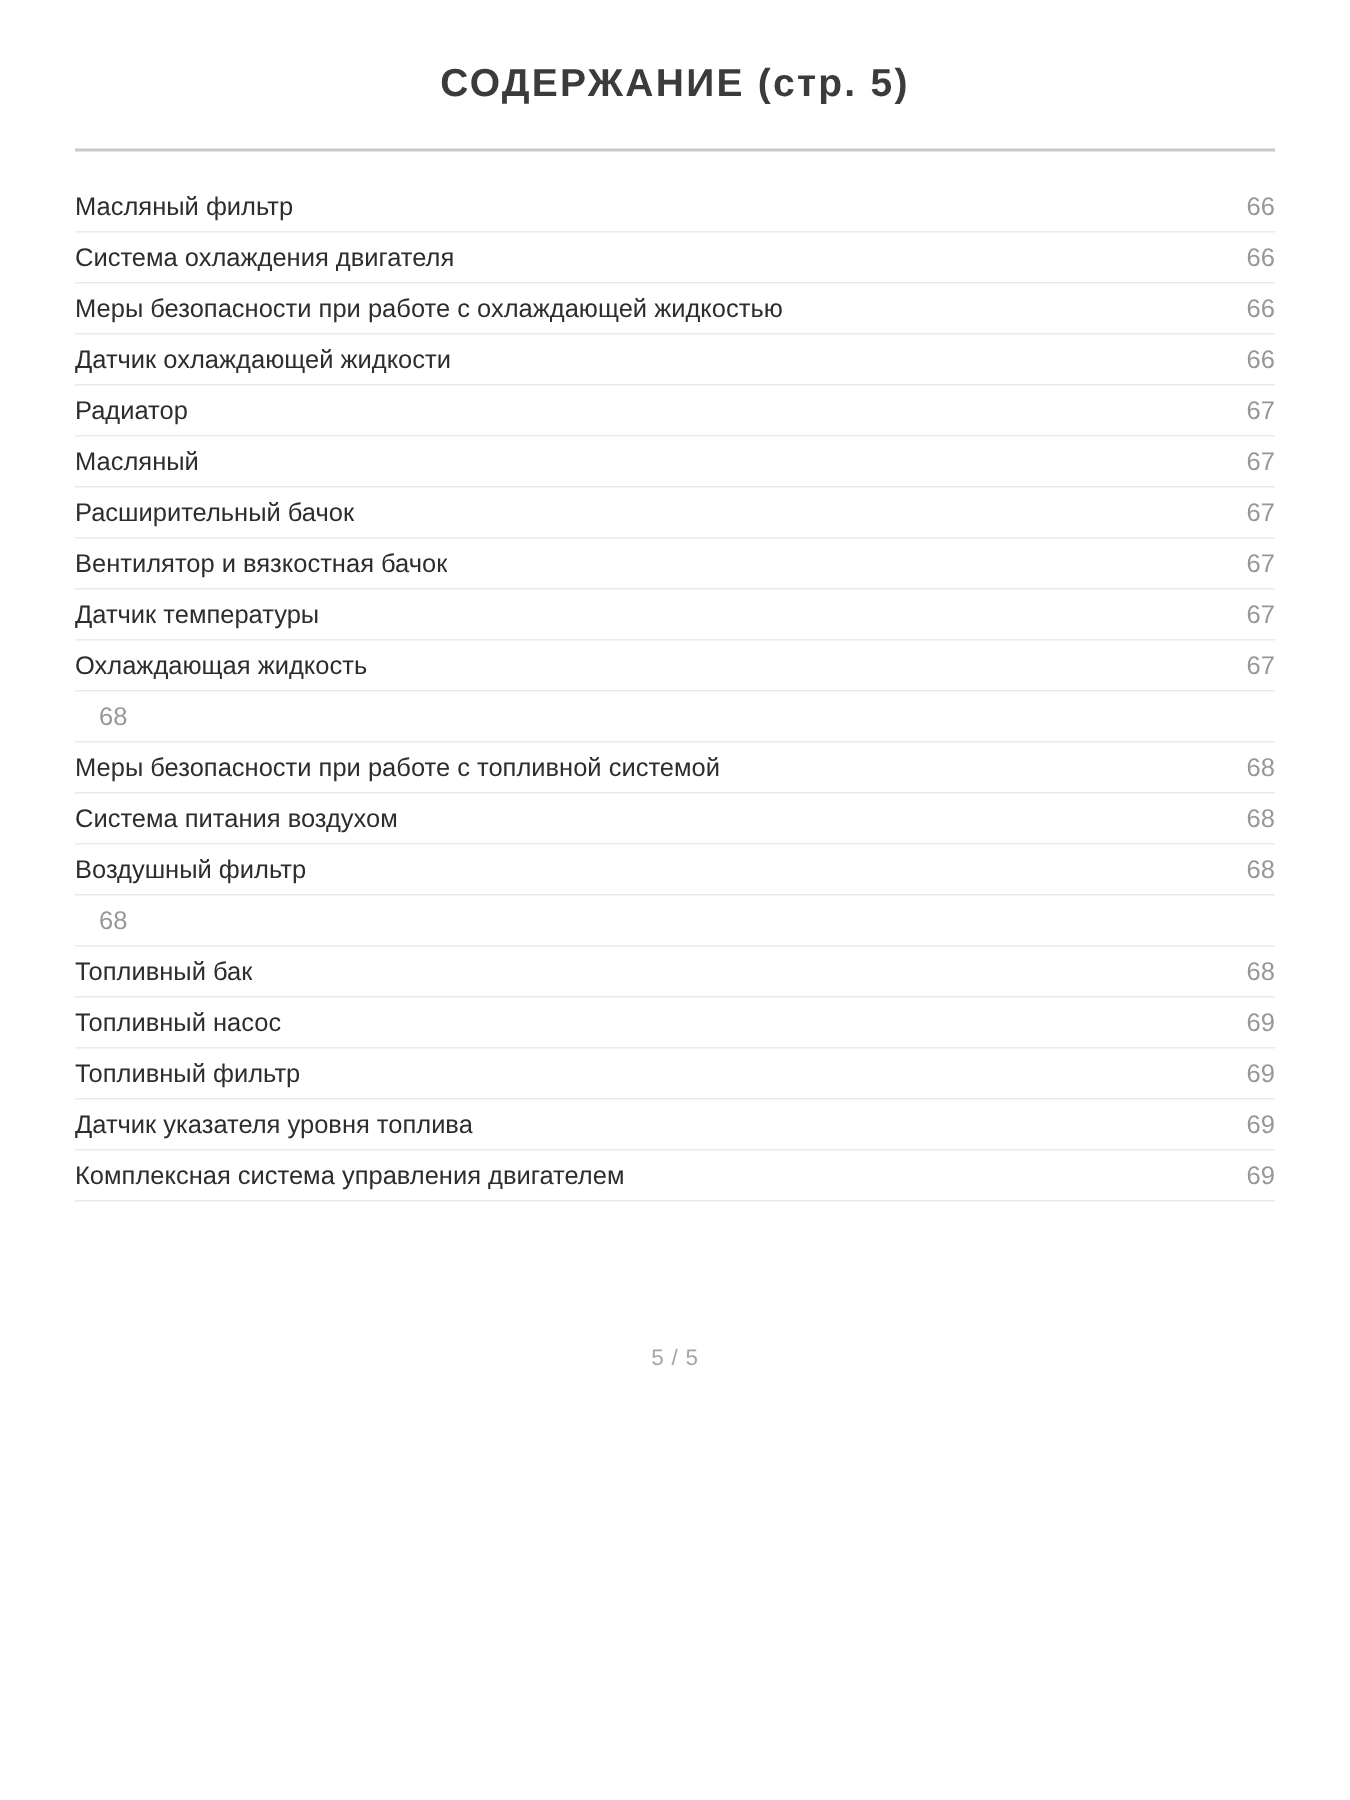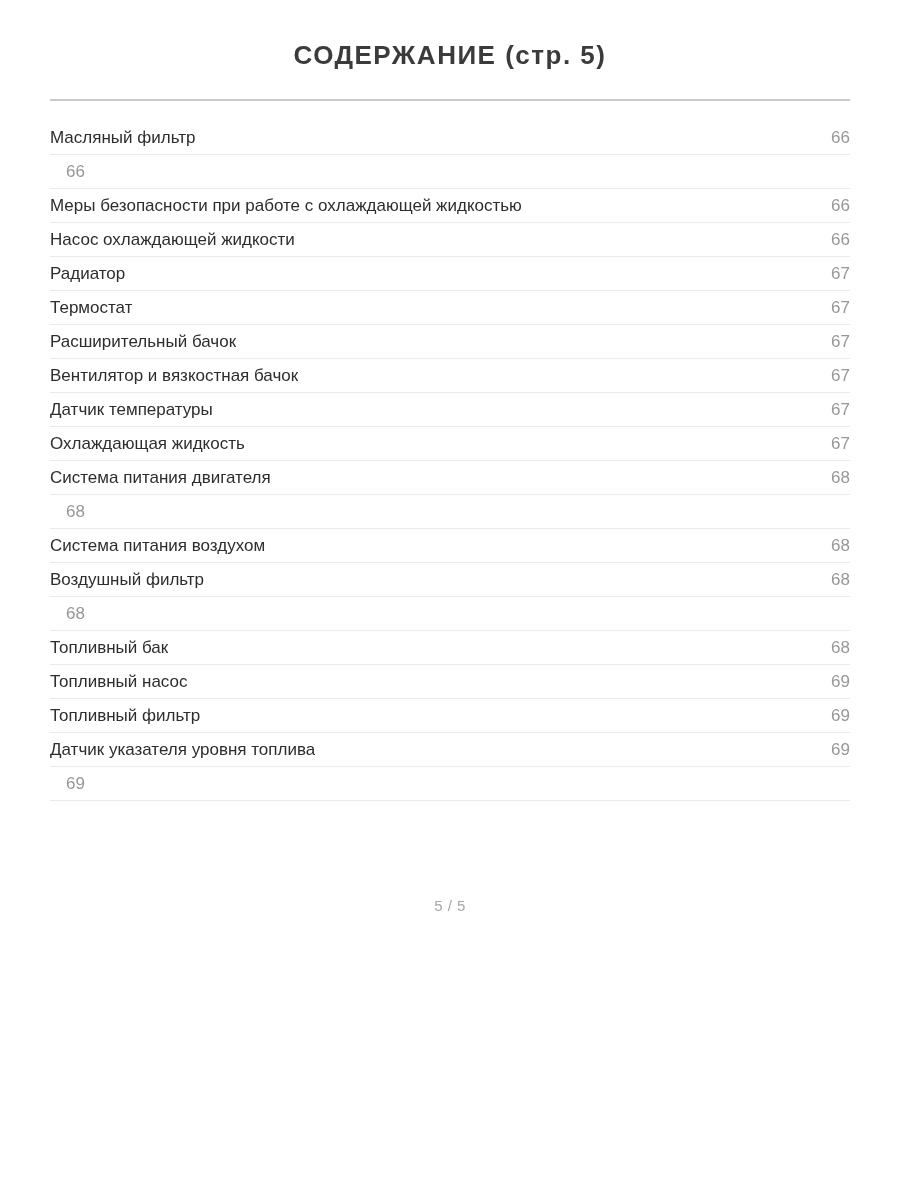--- a/index.html
+++ b/index.html
@@ -71,59 +71,60 @@
 
 <div class="page">
   <h1 class="title">СОДЕРЖАНИЕ (стр. 5)</h1>
   <div class="title-rule"></div>
   <ul class="toc">
       <li class="toc-row">
         <span class="toc-label">Масляный фильтр</span>
         <span class="toc-page">66</span>
       </li>
       <li class="toc-row">
+        <span class="toc-label">Система охлаждения двигателя</span>
         <span class="toc-page">66</span>
       </li>
       <li class="toc-row">
         <span class="toc-label">Меры безопасности при работе с охлаждающей жидкостью</span>
         <span class="toc-page">66</span>
       </li>
       <li class="toc-row">
-        <span class="toc-label">Насос охлаждающей жидкости</span>
+        <span class="toc-label">Датчик охлаждающей жидкости</span>
         <span class="toc-page">66</span>
       </li>
       <li class="toc-row">
         <span class="toc-label">Радиатор</span>
         <span class="toc-page">67</span>
       </li>
       <li class="toc-row">
-        <span class="toc-label">Термостат</span>
+        <span class="toc-label">Масляный</span>
         <span class="toc-page">67</span>
       </li>
       <li class="toc-row">
         <span class="toc-label">Расширительный бачок</span>
         <span class="toc-page">67</span>
       </li>
       <li class="toc-row">
         <span class="toc-label">Вентилятор и вязкостная бачок</span>
         <span class="toc-page">67</span>
       </li>
       <li class="toc-row">
         <span class="toc-label">Датчик температуры</span>
         <span class="toc-page">67</span>
       </li>
       <li class="toc-row">
         <span class="toc-label">Охлаждающая жидкость</span>
         <span class="toc-page">67</span>
       </li>
       <li class="toc-row">
-        <span class="toc-label">Система питания двигателя</span>
         <span class="toc-page">68</span>
       </li>
       <li class="toc-row">
+        <span class="toc-label">Меры безопасности при работе с топливной системой</span>
         <span class="toc-page">68</span>
       </li>
       <li class="toc-row">
         <span class="toc-label">Система питания воздухом</span>
         <span class="toc-page">68</span>
       </li>
       <li class="toc-row">
         <span class="toc-label">Воздушный фильтр</span>
         <span class="toc-page">68</span>
       </li>
@@ -140,17 +141,18 @@
       </li>
       <li class="toc-row">
         <span class="toc-label">Топливный фильтр</span>
         <span class="toc-page">69</span>
       </li>
       <li class="toc-row">
         <span class="toc-label">Датчик указателя уровня топлива</span>
         <span class="toc-page">69</span>
       </li>
       <li class="toc-row">
+        <span class="toc-label">Комплексная система управления двигателем</span>
         <span class="toc-page">69</span>
       </li>
     </ul>
   <div class="footer">5 / 5</div>
 </div>
 
 </body></html>

